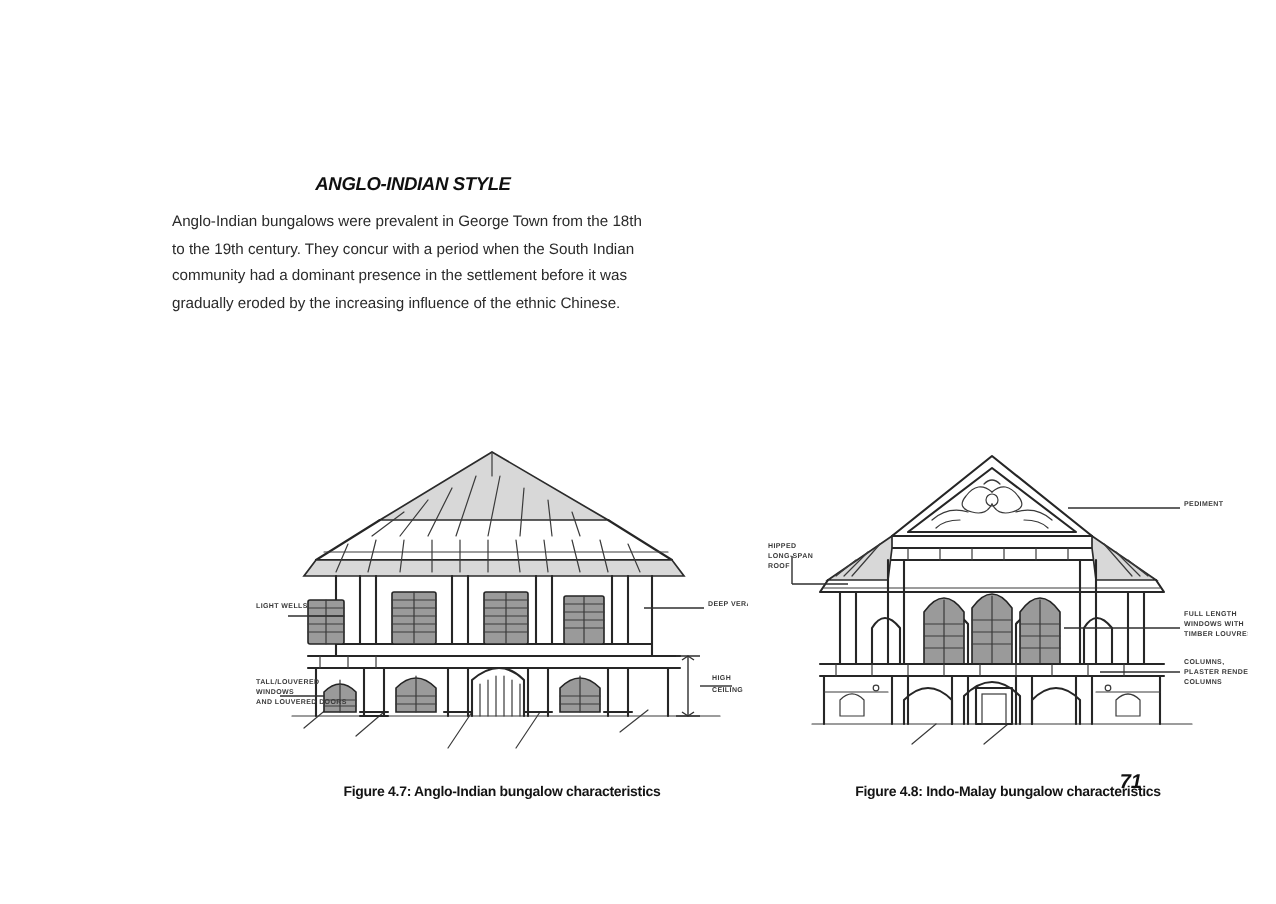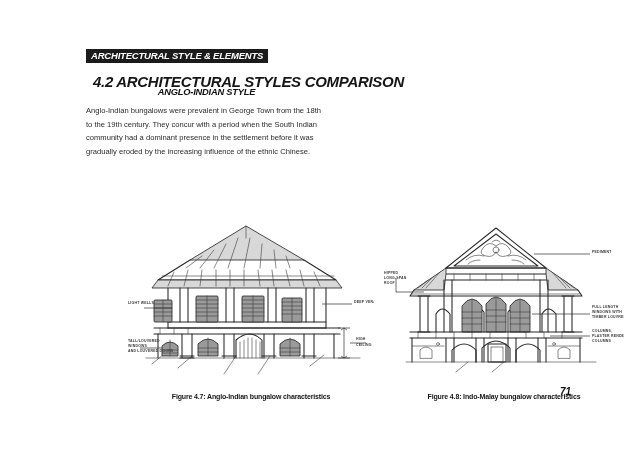--- a/index.html
+++ b/index.html
@@ -117,23 +117,21 @@
   .sk-fill { fill: #d8d8d8; stroke: #2b2b2b; stroke-width: 0.85; }
   .sk-dark { fill: #9a9a9a; stroke: #242424; stroke-width: 0.8; }
   .lead { fill: none; stroke: #2f2f2f; stroke-width: 0.7; }
   .anno { font-family: "Liberation Sans", sans-serif; font-size: 3.5px; font-weight: bold; fill: #3a3a3a; letter-spacing: 0.2px; }
 </style>
 </head>
 <body>
 
 <div class="page">
 
-  <div class="banner">ARCHITECTURAL STYLE &amp; ELEMENTS</div>
-
-  <h1 class="page-title">4.2  ARCHITECTURAL STYLES COMPARISON</h1>
+
 
   <div class="col col-left">
     <div class="col-heading">ANGLO-INDIAN STYLE</div>
     <p>Anglo-Indian bungalows were prevalent in George Town from the 18th to the 19th century. They concur with a period when the South Indian community had a dominant presence in the settlement before it was gradually eroded by the increasing influence of the ethnic Chinese.</p>
   </div>
 
   <div class="col col-right">
   </div>
 
   <figure class="figure fig-left">

